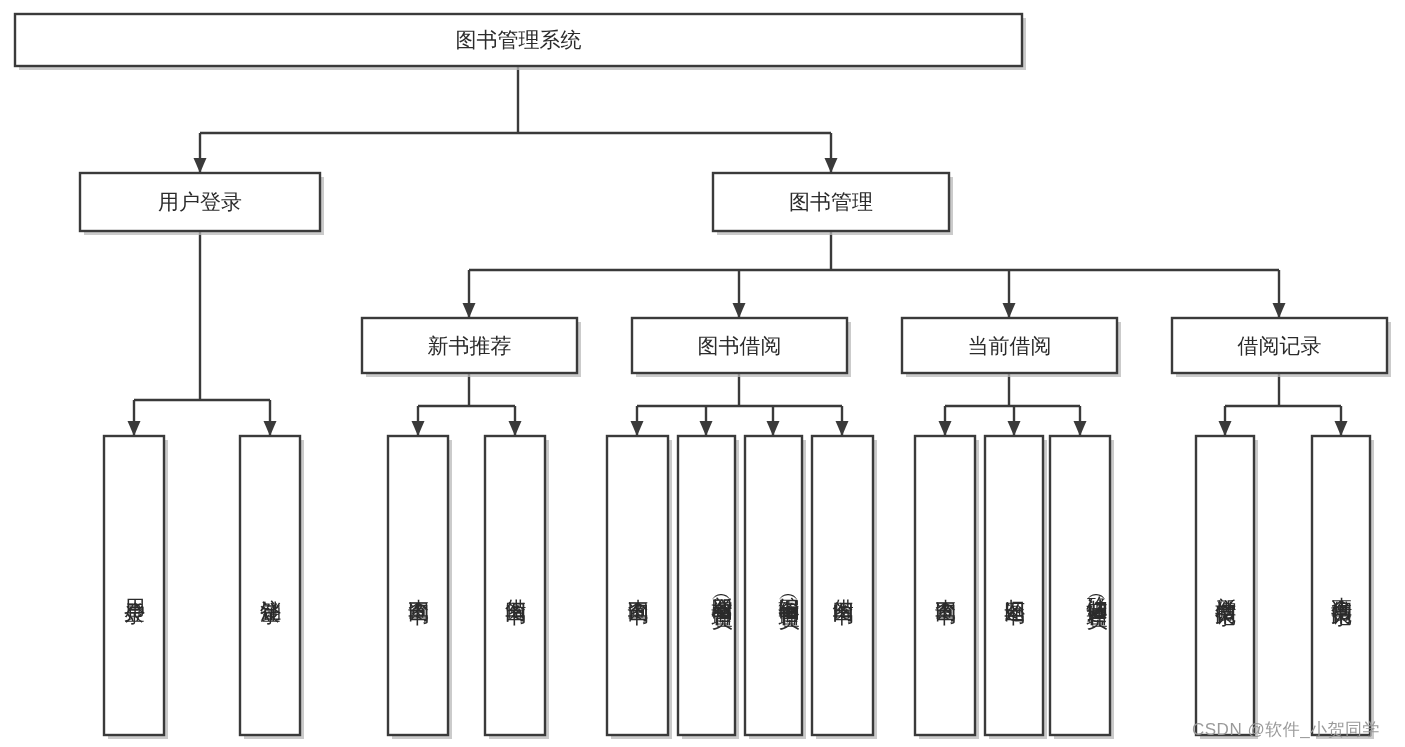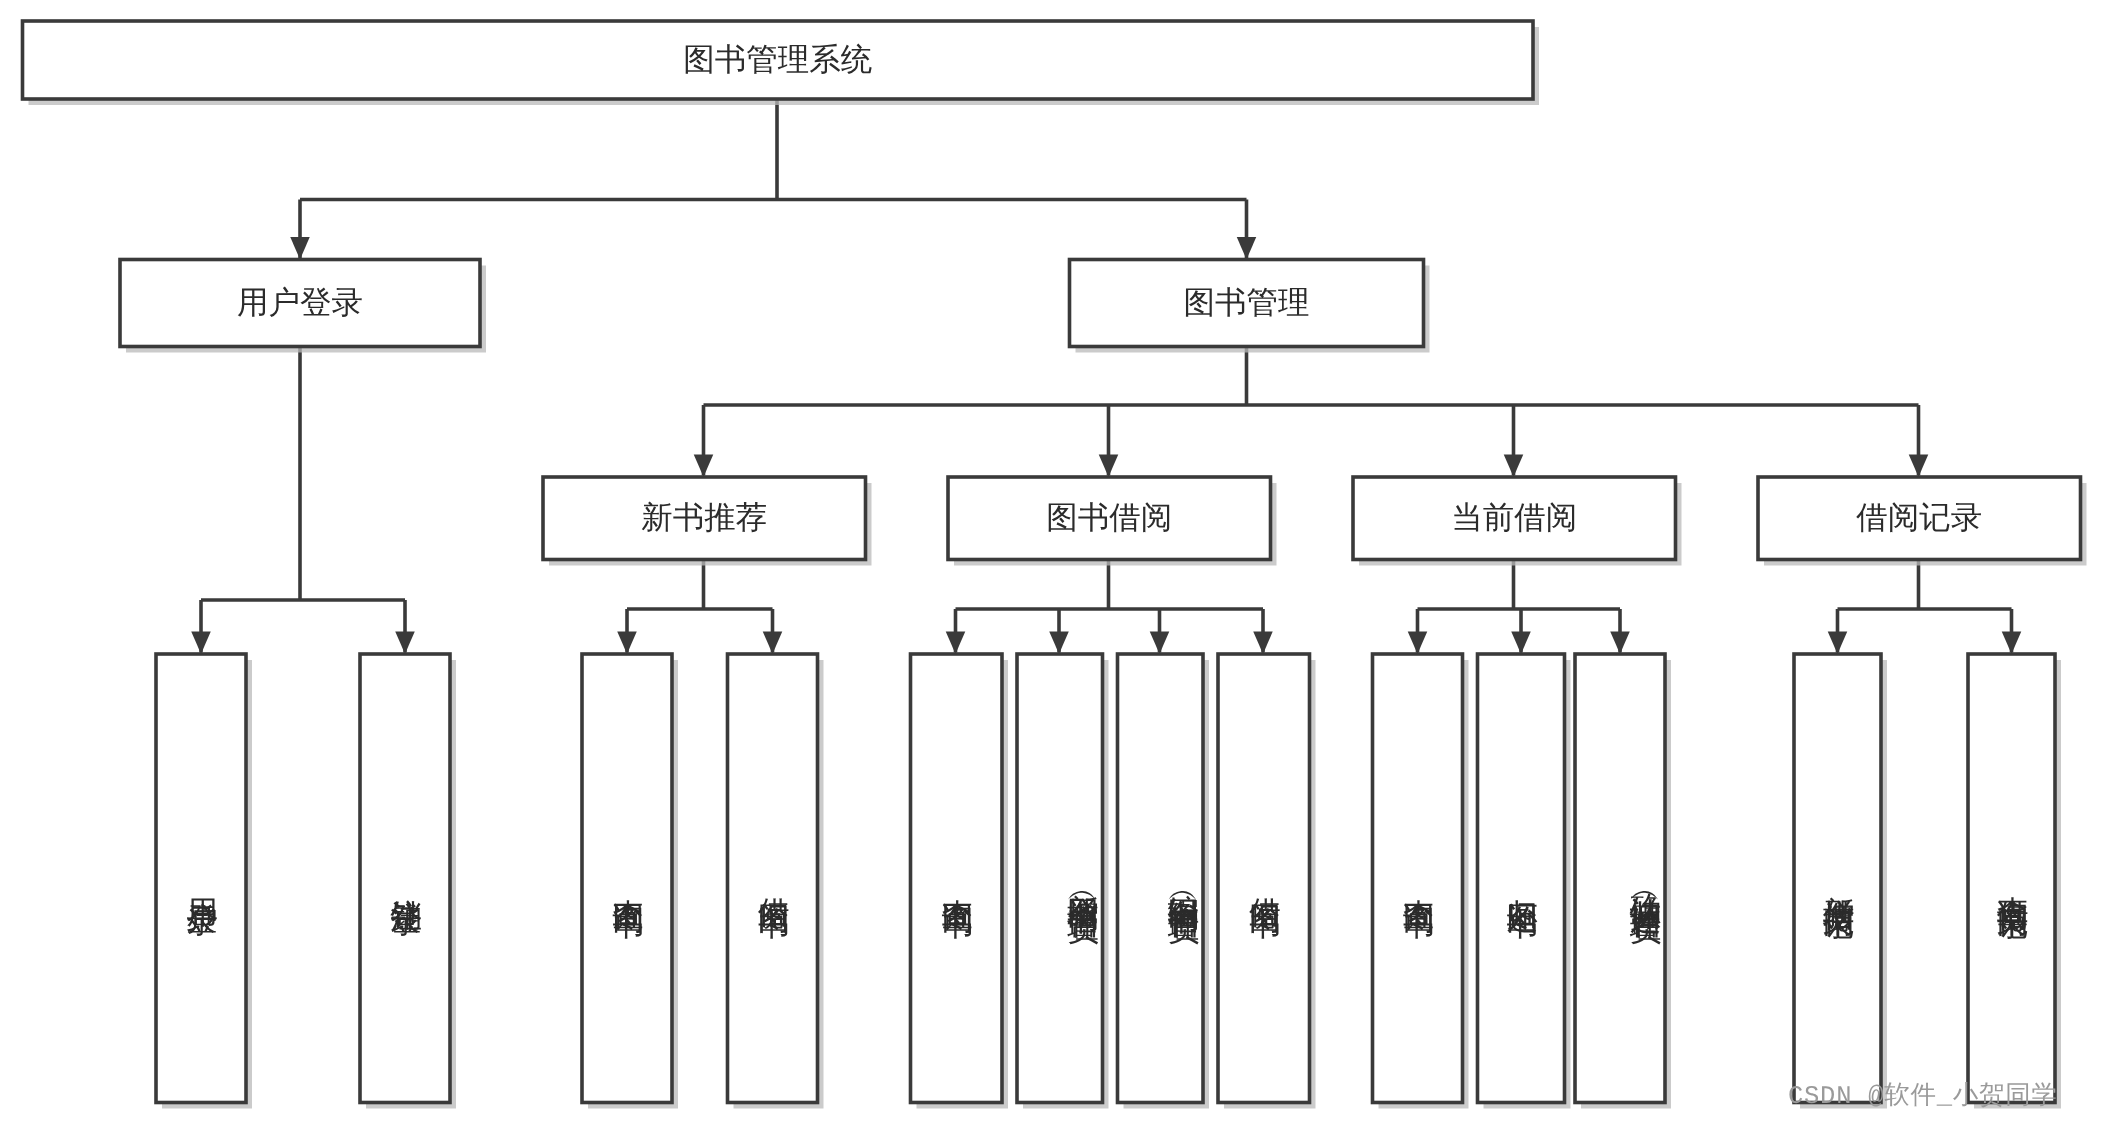--- a/index.html
+++ b/index.html
@@ -65,21 +65,21 @@
     font-family: "DejaVu Sans", "Liberation Sans", sans-serif;
     font-size: 21px;
     line-height: 1.32;
     letter-spacing: 2px;
     color: #2b2b2b;
     white-space: nowrap;
     pointer-events: none;
   }
   .watermark {
     position: absolute;
-    font-family: Liberation Mono, monospace;
+    font-family: Liberation Sans, sans-serif;
     font-size: 17px;
     color: #9a9a9a;
     white-space: nowrap;
     letter-spacing: 0.5px;
   }
 </style>
 </head>
 <body>
 
 <div id="diagram-root">

